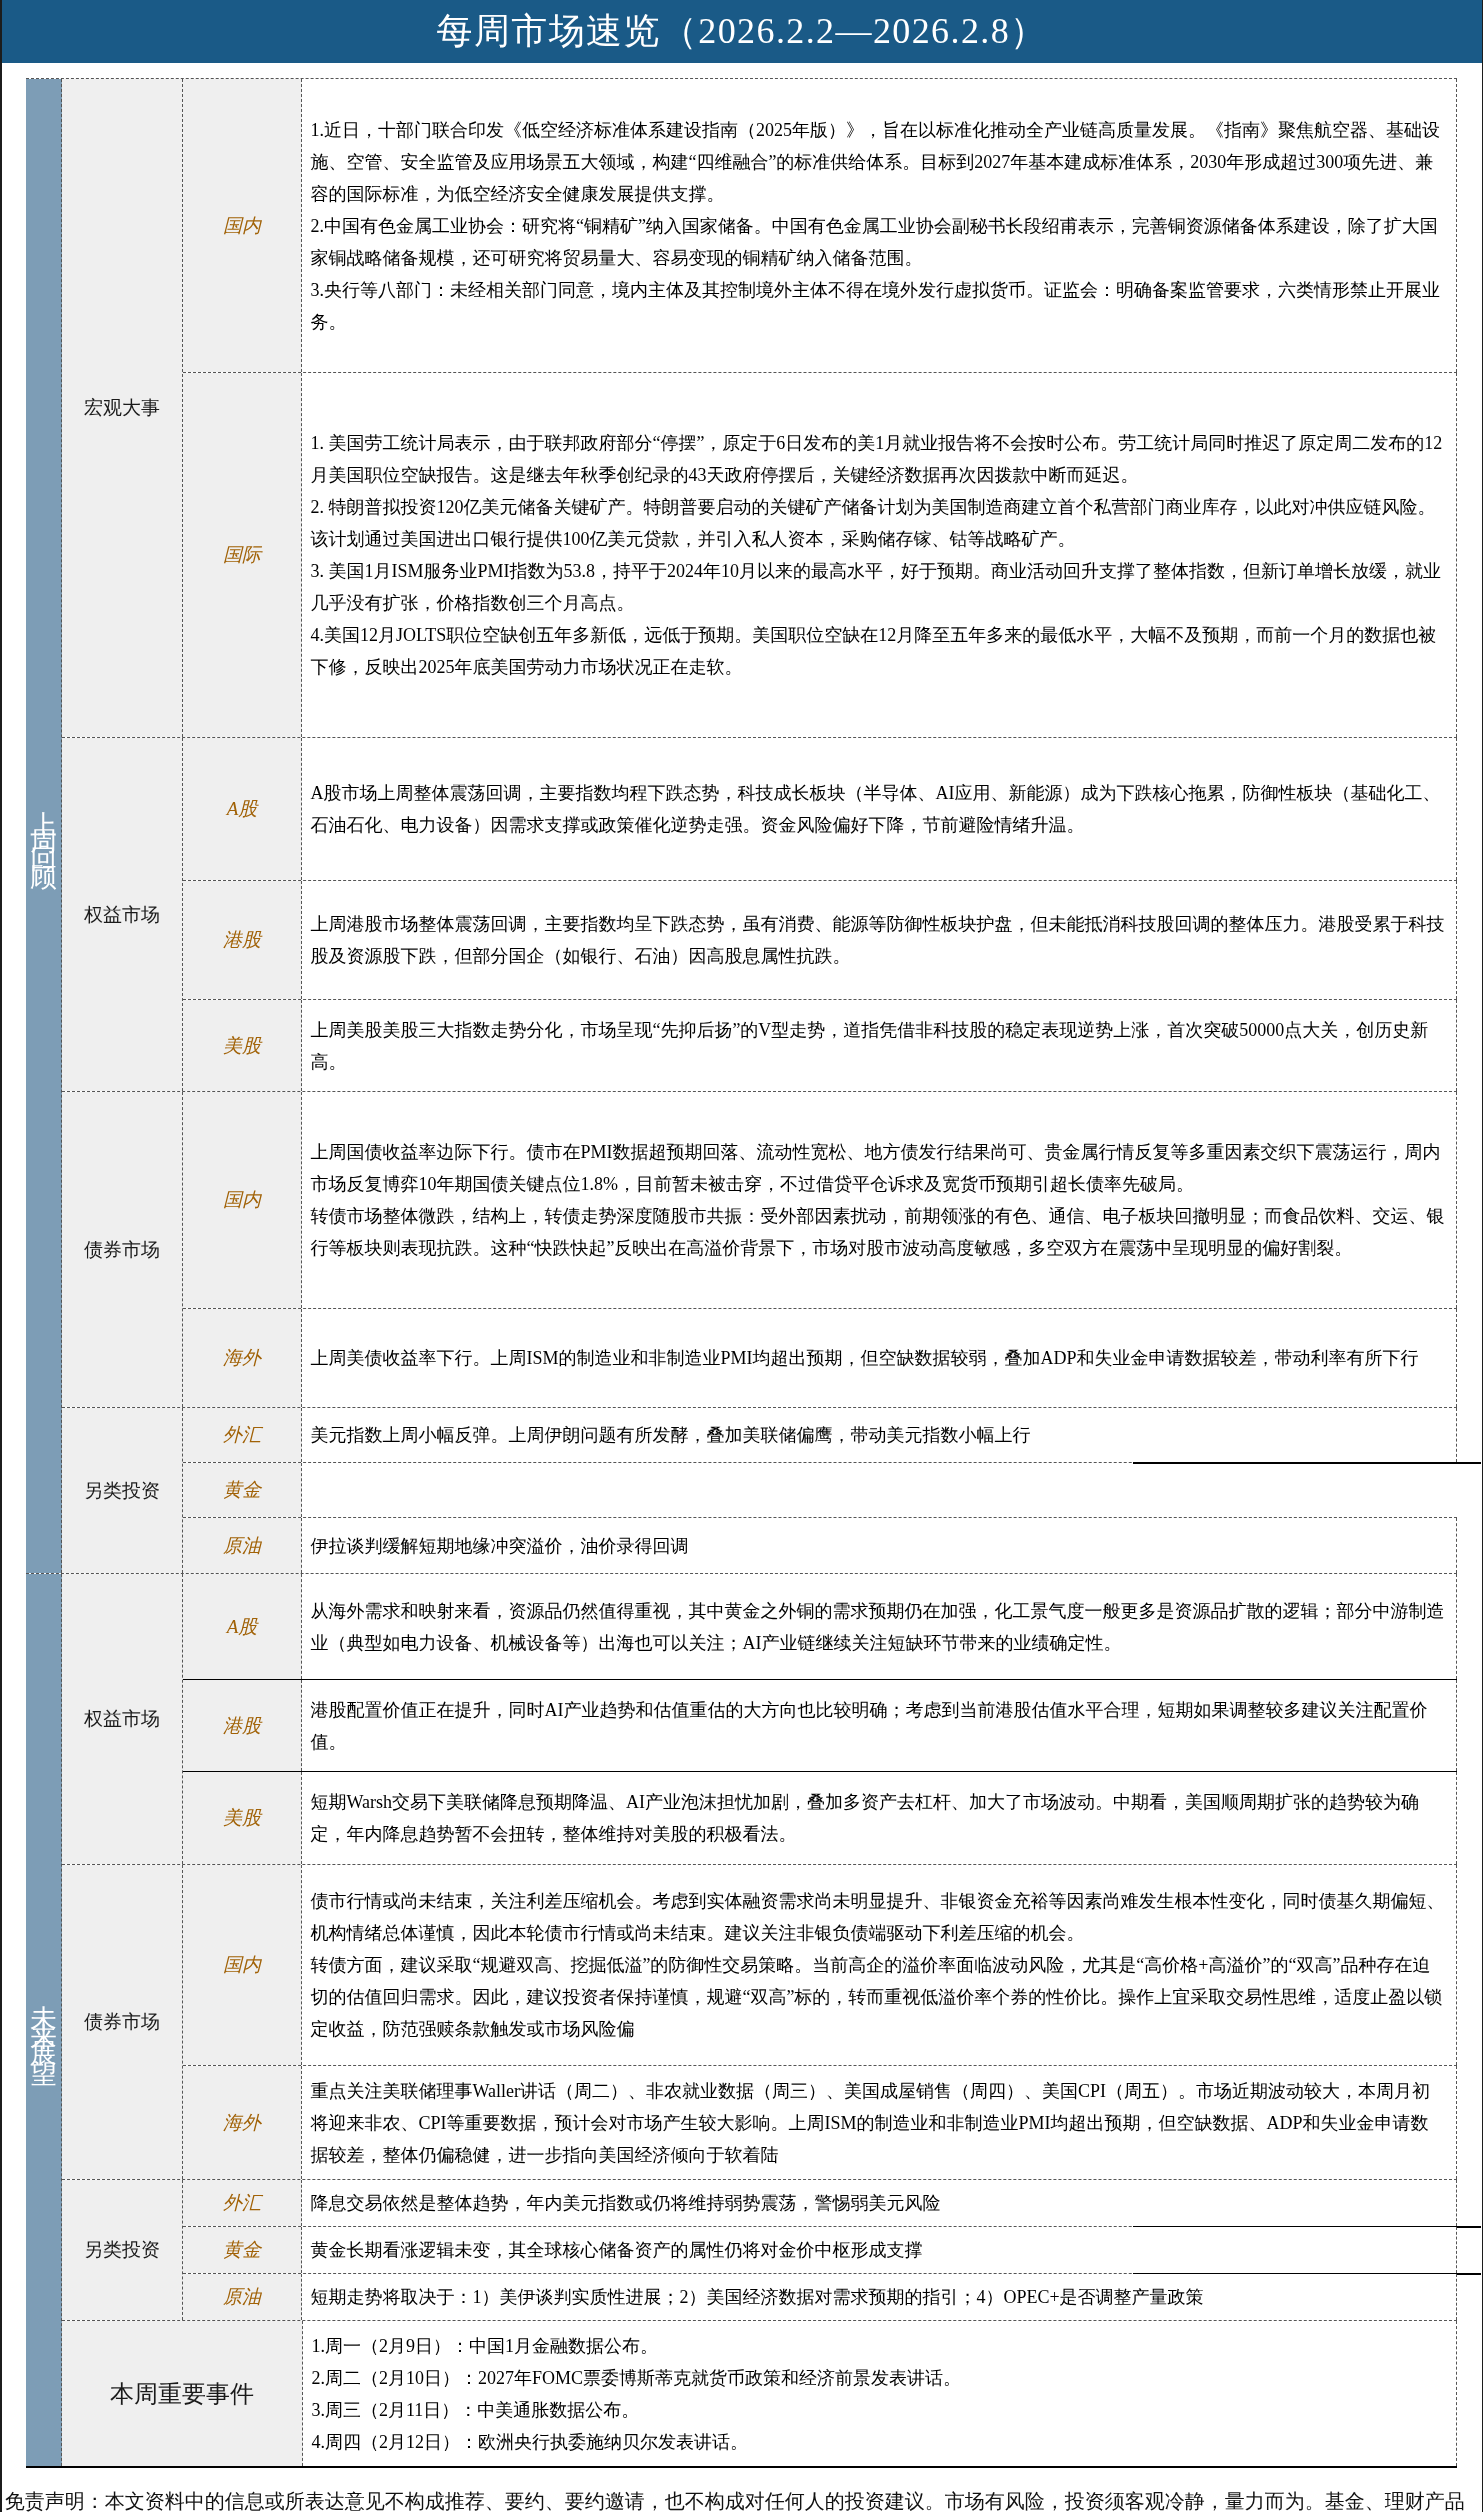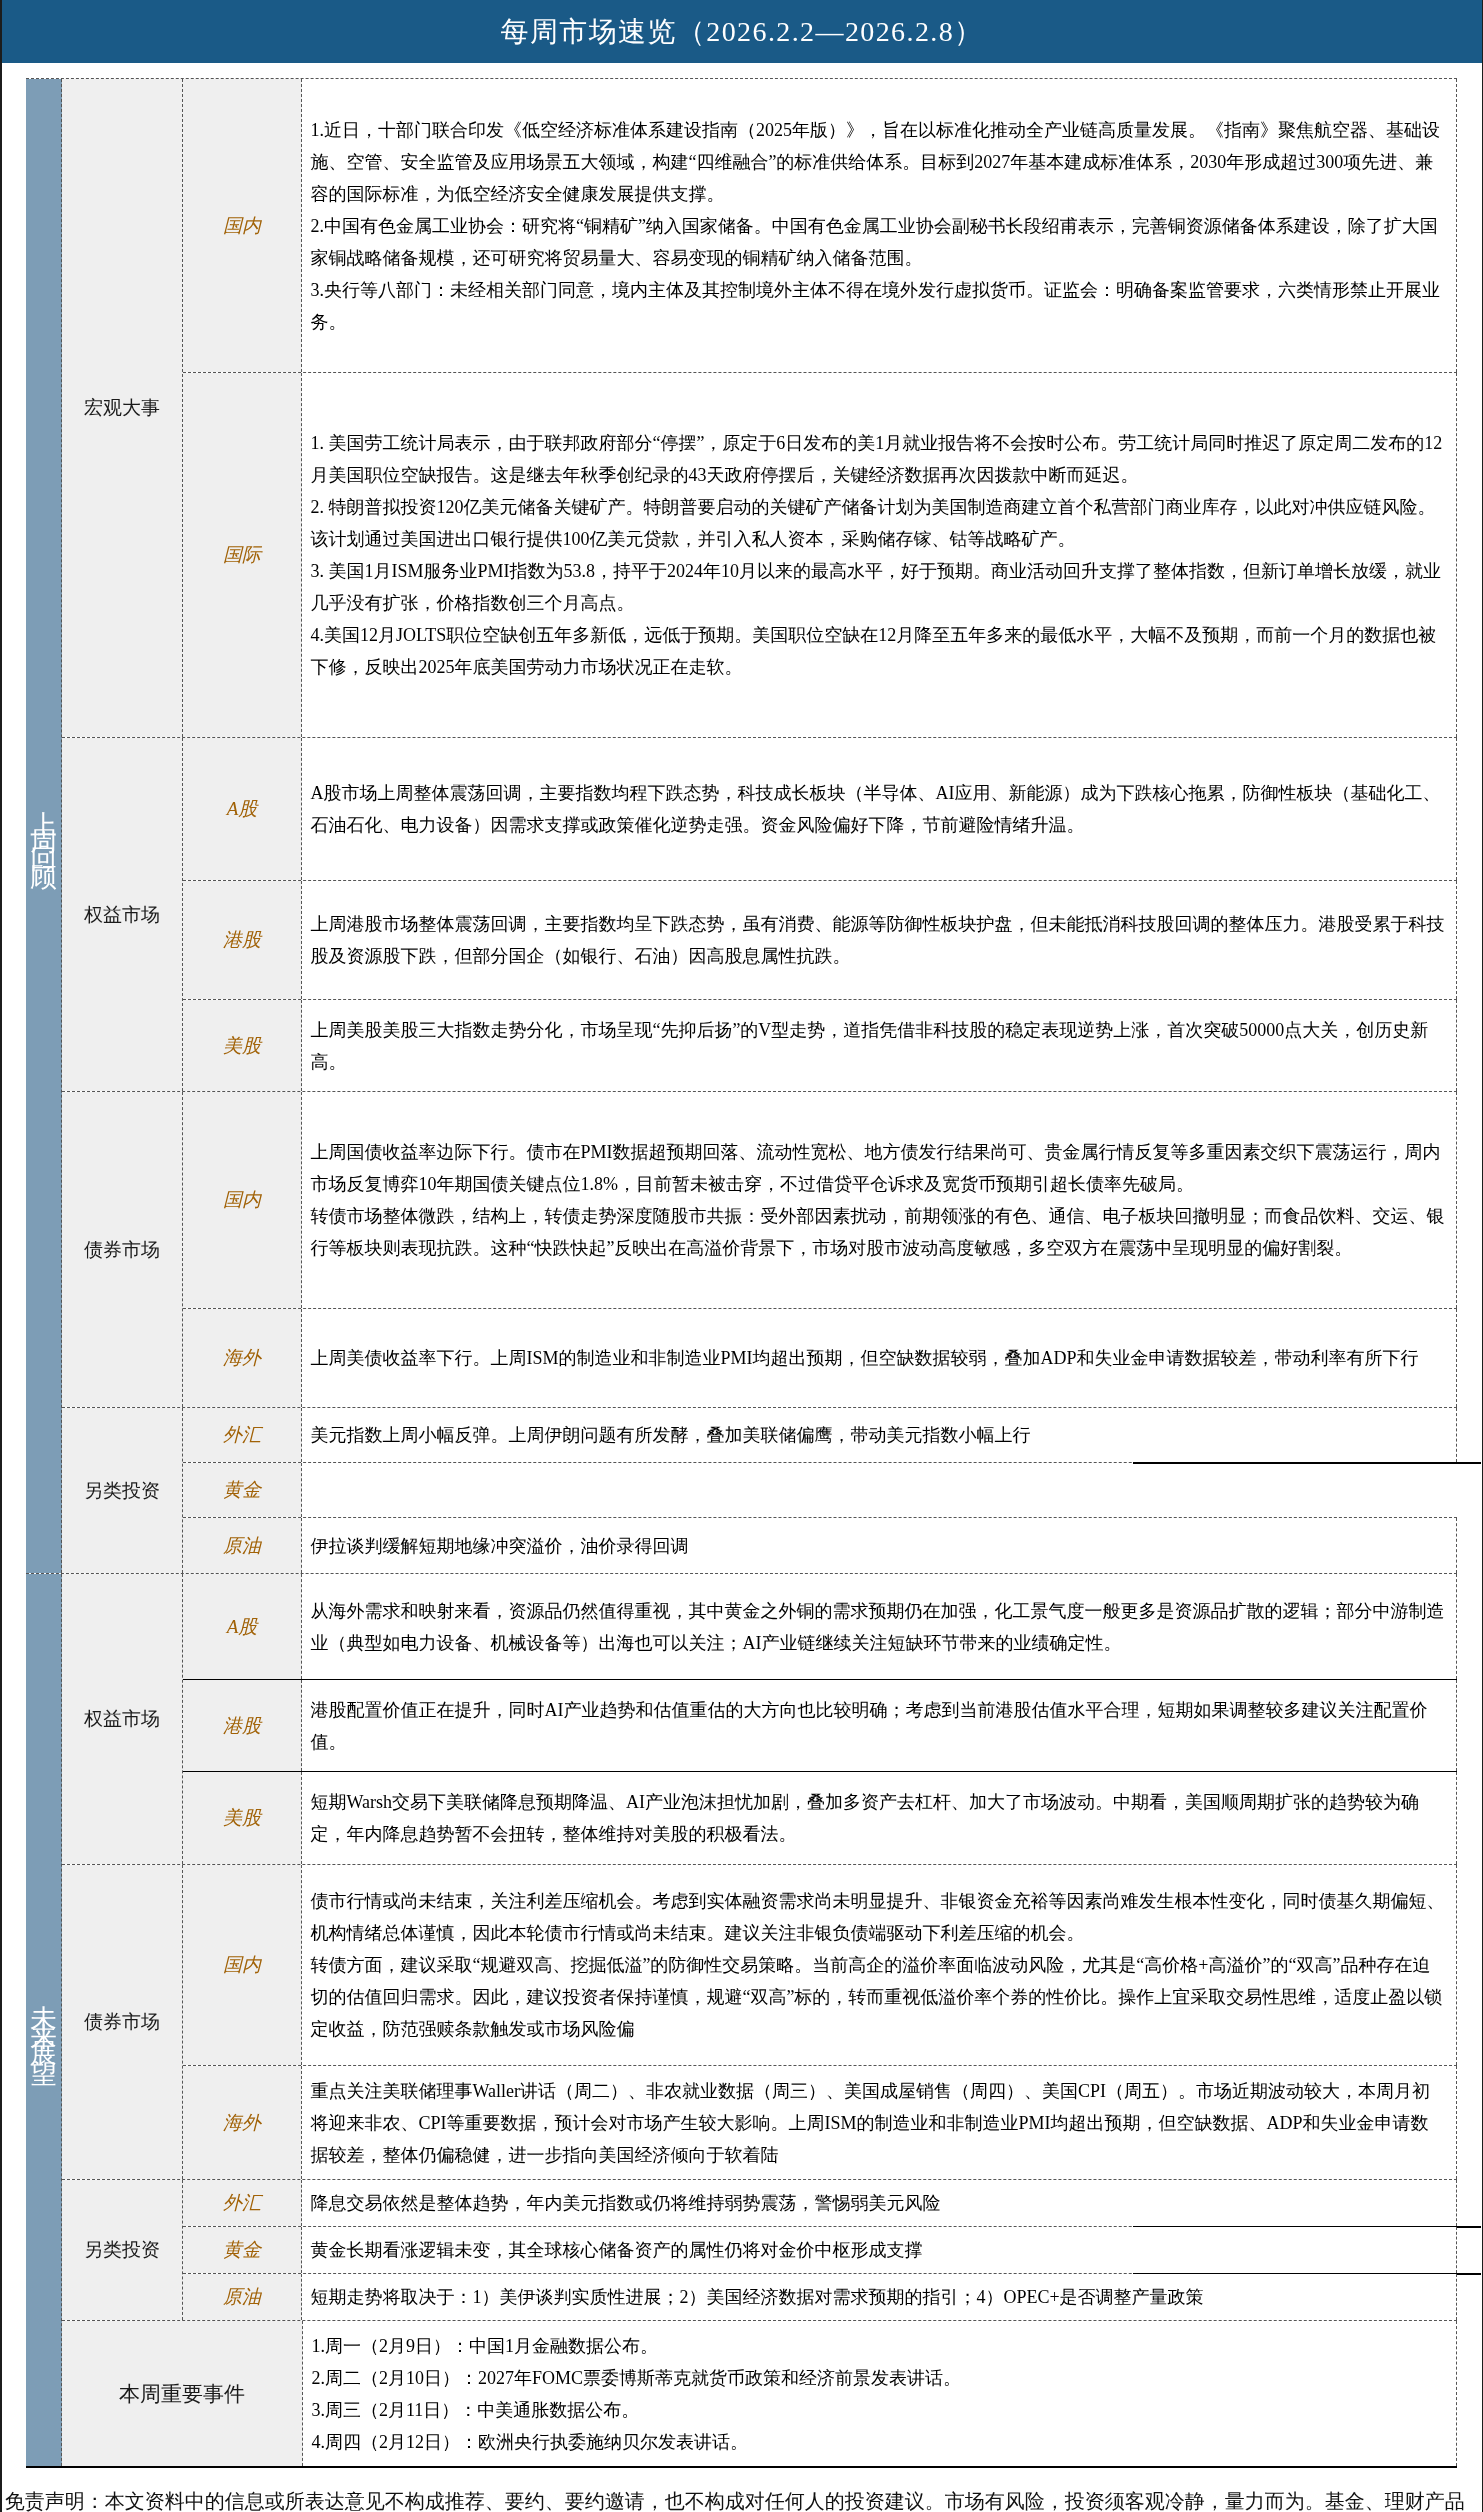--- a/index.html
+++ b/index.html
@@ -21,21 +21,21 @@
   .title-bar {
     width:100%;
     height:63px;
     background:#1a5a87;
     display:flex;
     align-items:center;
     justify-content:center;
   }
   .title-bar .title-text {
     color:#ffffff;
-    font-size:28px;
+    font-size:36px;
     letter-spacing:1.4px;
   }
   .report-table {
     margin:15.4px 25px 0 24px;
     border-top:0.7px dashed #555;
     border-bottom:2.1px solid #000;
   }
   .section { display:flex; }
   .side-cell {
     width:36px;
@@ -103,21 +103,21 @@
   }
   
   .wide-label {
     width:241px;
     flex:0 0 241px;
     background:#efefef;
     border-right:0.7px dashed #555;
     display:flex;
     align-items:center;
     justify-content:center;
-    font-size:21px;
+    font-size:24px;
     color:#1a1a1a;
   }
   
   .row.solid-b { border-bottom:1.4px solid #000; }
   .row.half-solid .content::after {
     content:"";
     position:absolute;
     left:72%;
     right:-25px;
     bottom:-1.4px;

